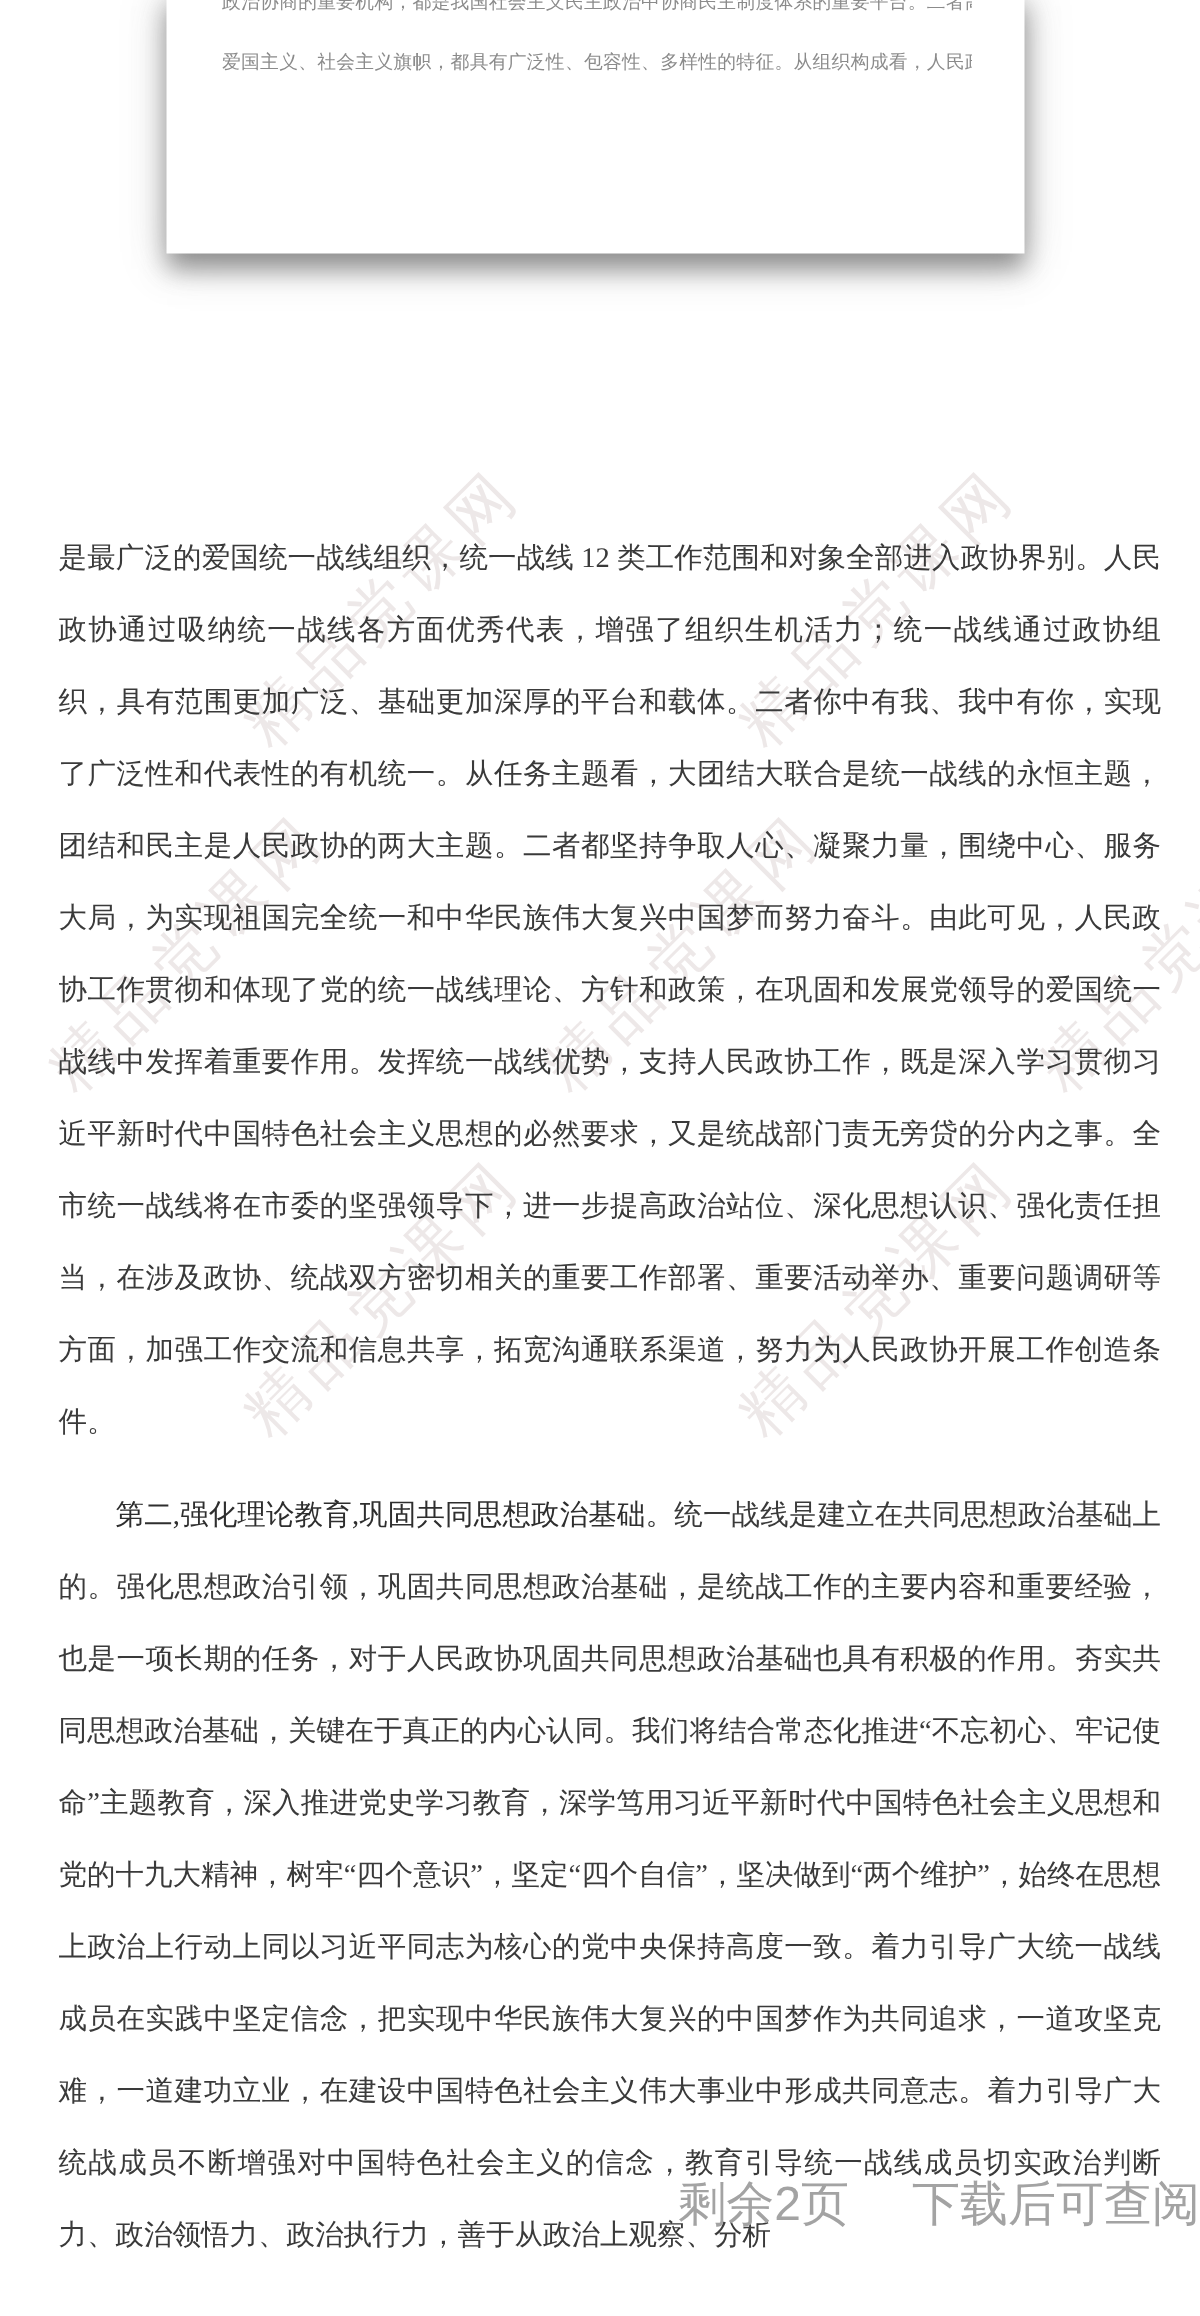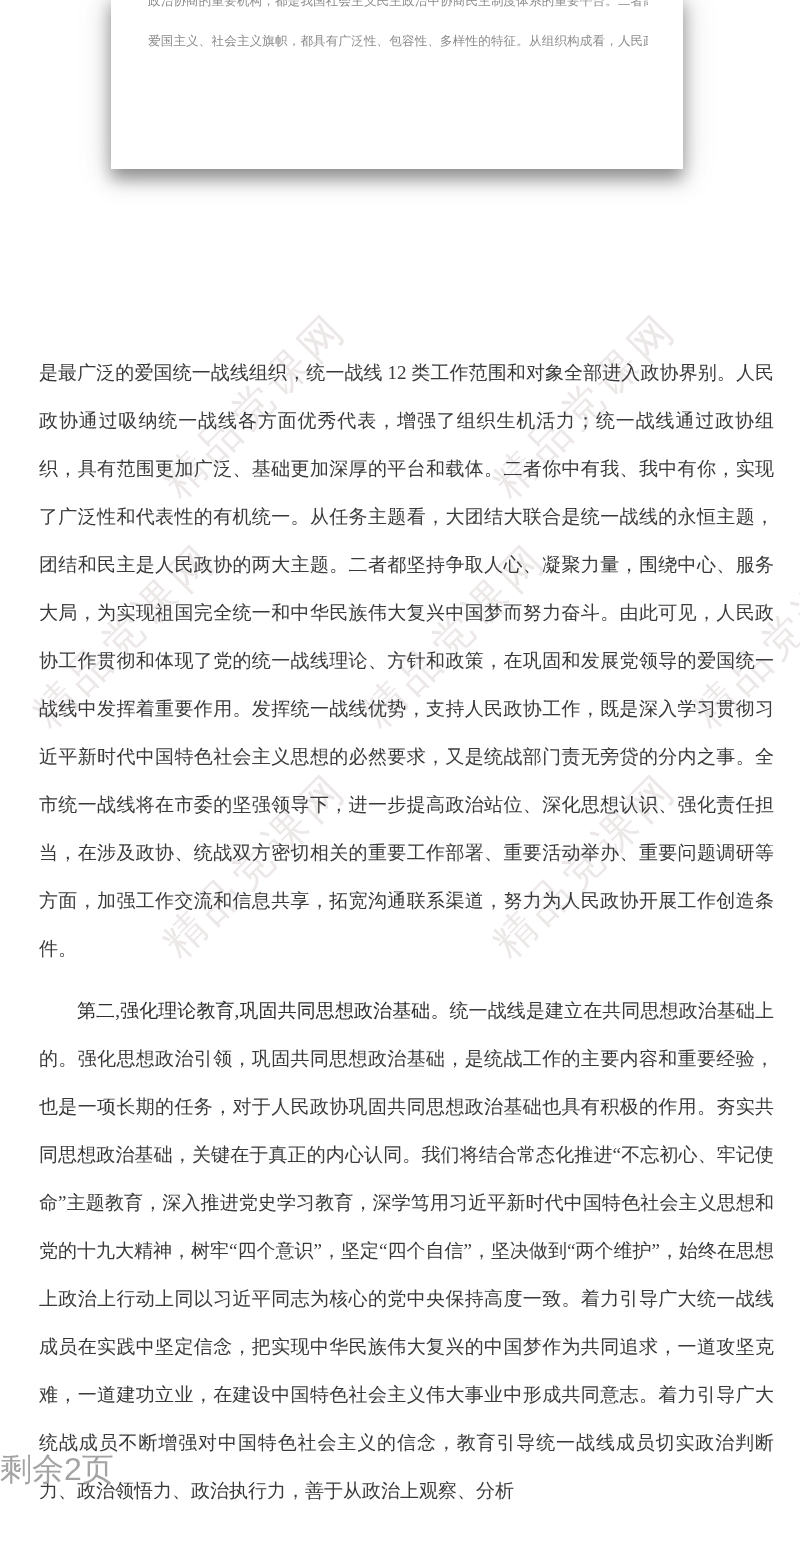--- a/index.html
+++ b/index.html
@@ -76,21 +76,21 @@
   .doc-body p.indent { text-indent: 38px; }
   .para-heading { font-weight: normal; color: #2e2e2e; }
 
   
   .footer-notice {
     position: absolute;
     top: 1448px;
     left: 0;
     width: 800px;
     display: flex;
-    justify-content: flex-start;
+    justify-content: flex-end;
     gap: 42px;
     font-size: 32px;
     color: #a3a3a3;
     font-family: "Liberation Sans", sans-serif;
     z-index: 2;
   }
 </style>
 </head>
 <body>
 
@@ -109,13 +109,14 @@
     <span class="wm" style="left: 480px; top: 930px;">精品党课网</span>
   </div>
 
 <div class="doc-body">
   <p>是最广泛的爱国统一战线组织，统一战线 12 类工作范围和对象全部进入政协界别。人民政协通过吸纳统一战线各方面优秀代表，增强了组织生机活力；统一战线通过政协组织，具有范围更加广泛、基础更加深厚的平台和载体。二者你中有我、我中有你，实现了广泛性和代表性的有机统一。从任务主题看，大团结大联合是统一战线的永恒主题，团结和民主是人民政协的两大主题。二者都坚持争取人心、凝聚力量，围绕中心、服务大局，为实现祖国完全统一和中华民族伟大复兴中国梦而努力奋斗。由此可见，人民政协工作贯彻和体现了党的统一战线理论、方针和政策，在巩固和发展党领导的爱国统一战线中发挥着重要作用。发挥统一战线优势，支持人民政协工作，既是深入学习贯彻习近平新时代中国特色社会主义思想的必然要求，又是统战部门责无旁贷的分内之事。全市统一战线将在市委的坚强领导下，进一步提高政治站位、深化思想认识、强化责任担当，在涉及政协、统战双方密切相关的重要工作部署、重要活动举办、重要问题调研等方面，加强工作交流和信息共享，拓宽沟通联系渠道，努力为人民政协开展工作创造条件。</p>
   <p class="indent"><span class="para-heading">第二,强化理论教育,巩固共同思想政治基础。</span><span>统一战线是建立在共同思想政治基础上的。强化思想政治引领，巩固共同思想政治基础，是统战工作的主要内容和重要经验，也是一项长期的任务，对于人民政协巩固共同思想政治基础也具有积极的作用。夯实共同思想政治基础，关键在于真正的内心认同。我们将结合常态化推进“不忘初心、牢记使命”主题教育，深入推进党史学习教育，深学笃用习近平新时代中国特色社会主义思想和党的十九大精神，树牢“四个意识”，坚定“四个自信”，坚决做到“两个维护”，始终在思想上政治上行动上同以习近平同志为核心的党中央保持高度一致。着力引导广大统一战线成员在实践中坚定信念，把实现中华民族伟大复兴的中国梦作为共同追求，一道攻坚克难，一道建功立业，在建设中国特色社会主义伟大事业中形成共同意志。着力引导广大统战成员不断增强对中国特色社会主义的信念，教育引导统一战线成员切实政治判断力、政治领悟力、政治执行力，善于从政治上观察、分析</span></p>
 </div>
 
 <div class="footer-notice">
   <span>剩余2页</span>
+  <span>下载后可查阅</span>
 </div>
 
 </body></html>

